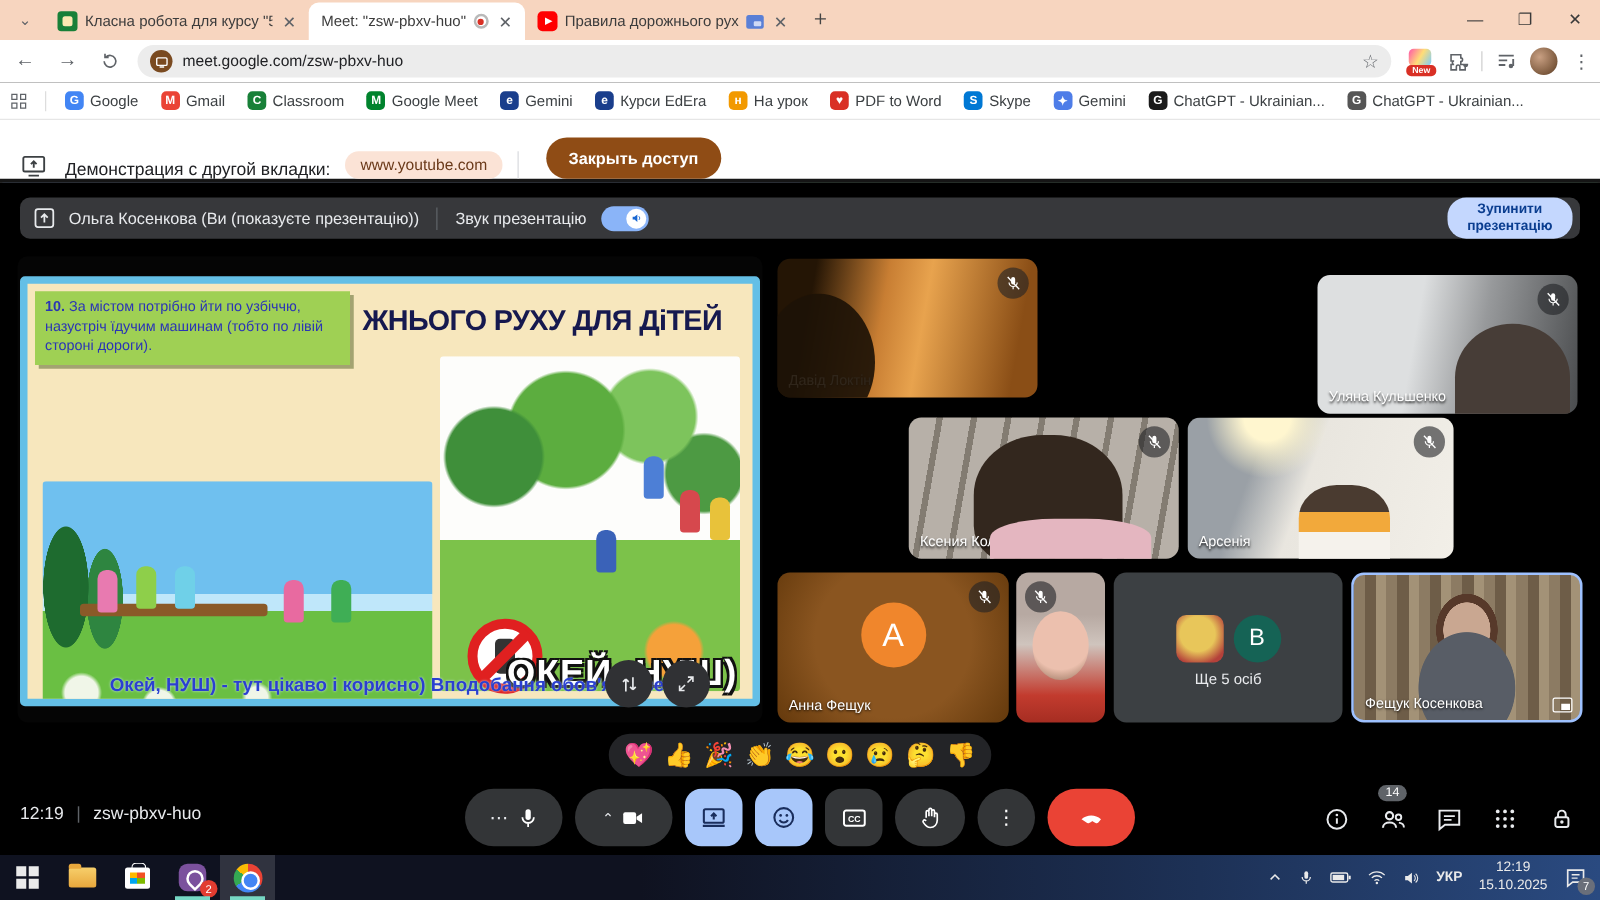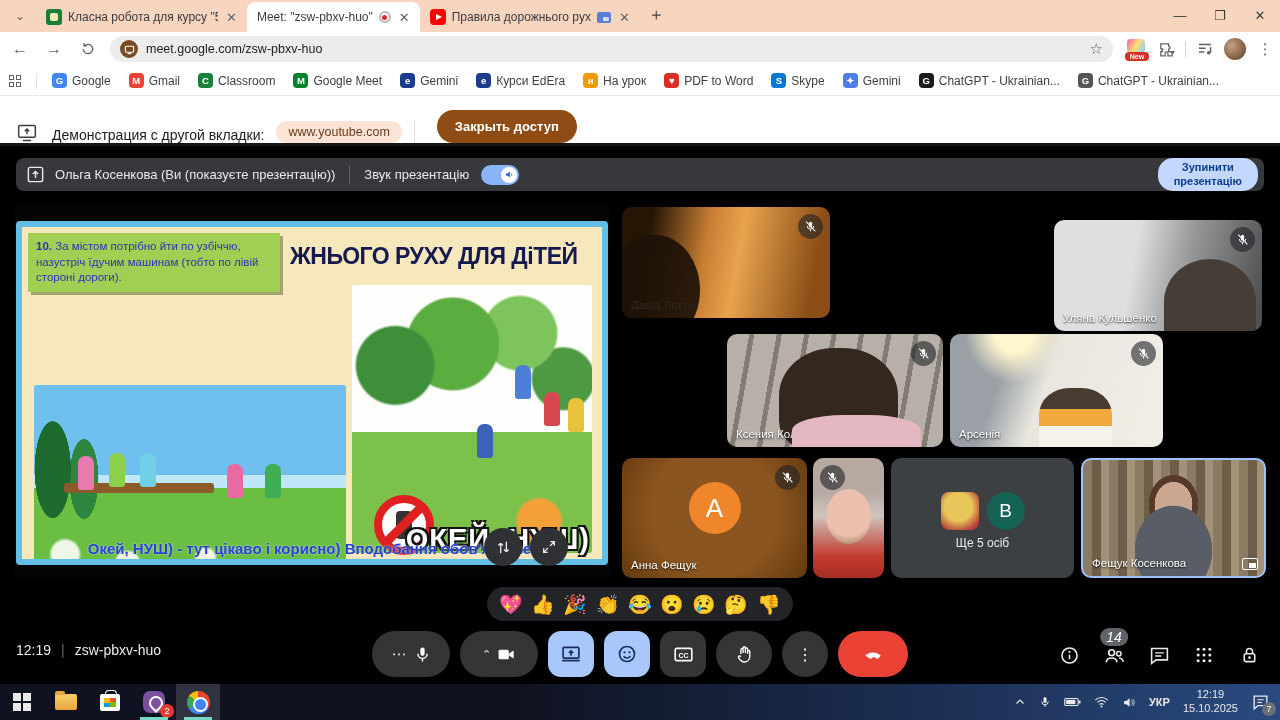--- a/index.html
+++ b/index.html
@@ -187,21 +187,21 @@
   .cbtn.sq { width:46px; border-radius:13px; }
   .cbtn.blue { background:#a8c7fa; }
   .cbtn.circ { width:46px; border-radius:50%; }
   .cbtn.hand { width:56px; border-radius:23px; }
   .cbtn.end { width:70px; border-radius:23px; background:#ea4335; }
   .cbtn .dots { color:#e8eaed; font-size:15px; letter-spacing:1px; }
   .cbtn .chev { color:#e8eaed; font-size:11px; }
   .cb-right { position:absolute; right:18px; top:14px; display:flex; gap:19px; align-items:center; }
   .cb-rbtn { width:26px; height:26px; display:flex; align-items:center; justify-content:center; position:relative; }
   .count-badge { position:absolute; top:-14px; left:50%; transform:translateX(-50%); background:#5f6368;
-    color:#fff; font-size:14px; border-radius:9px; padding:1px 6px;font-style:italic; }
+    color:#fff; font-size:10px; border-radius:9px; padding:1px 6px; }
 
   
   .taskbar { position:absolute; left:0; top:684px; width:1280px; height:36px;
     background:linear-gradient(90deg, #0f1220 0 40%, #1d3156 75%, #2a4a80); display:flex; align-items:center; }
   .tk-ic { width:44px; height:36px; display:flex; align-items:center; justify-content:center; position:relative; }
   .tk-ic.open::after { content:""; position:absolute; left:8px; right:8px; bottom:0; height:3px; background:#76d7c4; }
   .tk-ic.focus { background:rgba(255,255,255,.14); }
   .winlogo { display:grid; grid-template-columns:8px 8px; gap:1.5px; }
   .winlogo i { width:8px; height:8px; background:#eaeaea; display:block; }
   .folder { width:22px; height:16px; background:linear-gradient(#f7cf6b, #e8a73c); border-radius:2px; position:relative; }

